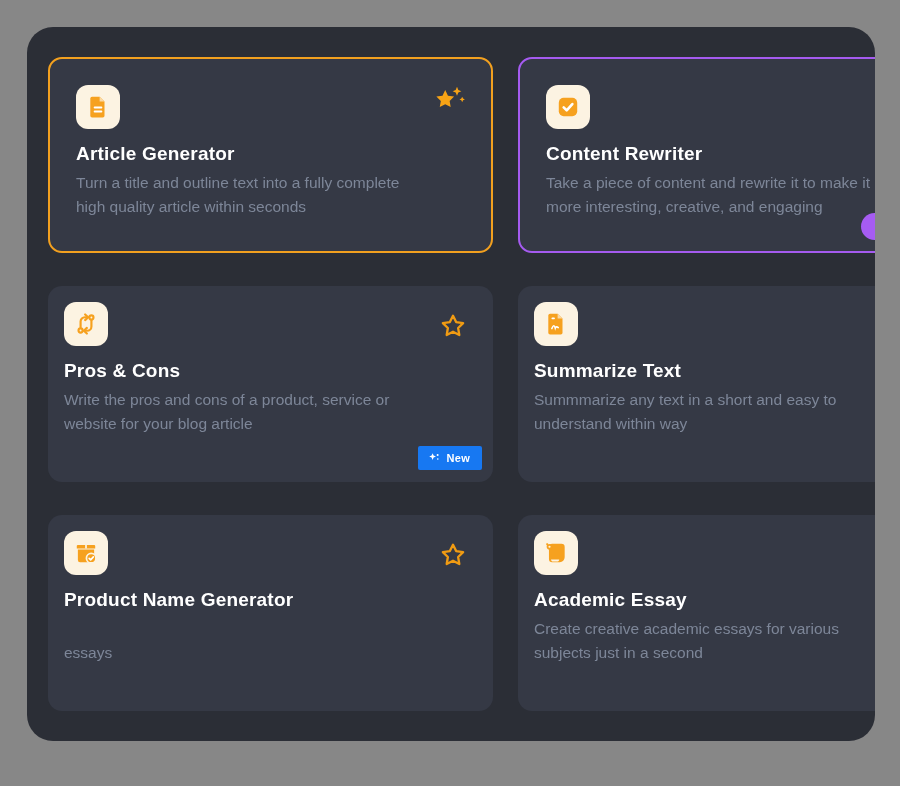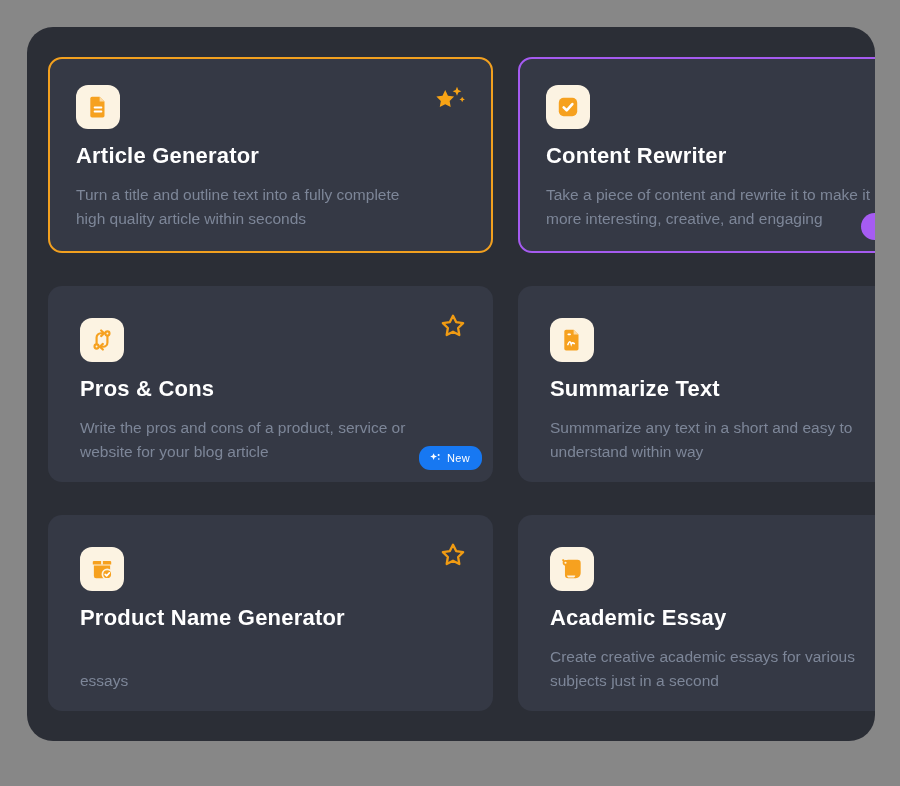--- a/index.html
+++ b/index.html
@@ -13,43 +13,43 @@
     position:absolute;left:27px;top:27px;width:848px;height:714px;
     background:#2b2e36;border-radius:26px;overflow:hidden;
   }
   .grid{
     position:absolute;left:21px;top:30px;
     display:grid;grid-template-columns:445px 445px;
     column-gap:25px;row-gap:33px;
   }
   .card{
     position:relative;width:445px;height:196px;box-sizing:border-box;
-    background:#353945;border-radius:14px;padding:32px;
+    background:#353945;border-radius:14px;padding:16px;
     cursor:pointer;
   }
   .card.hl-orange{border:2px solid #f2a01f;padding:26px;}
   .card.hl-purple{border:2px solid #a55bf0;padding:26px;}
   .icon-box{
     width:44px;height:44px;border-radius:12px;background:#fcf3e2;
     display:flex;align-items:center;justify-content:center;
   }
   .card h3{
-    margin:14px 0 0;font-size:22px;font-weight:bold;color:#ffffff;
+    margin:14px 0 0;font-size:19px;font-weight:bold;color:#ffffff;
     letter-spacing:.2px;white-space:nowrap;
   }
   .desc{
-    margin:14px 0 0;font-size:15.5px;line-height:24px;color:#7d8698;
+    margin:6px 0 0;font-size:15.5px;line-height:24px;color:#7d8698;
     white-space:nowrap;
   }
   .star{position:absolute;top:26px;right:26px;width:32px;height:30px;}
   .badge-new{
     position:absolute;right:11px;bottom:12px;height:24px;
-    padding:0 12px 0 10px;background:#1778f2;border-radius:11px;
+    padding:0 12px 0 10px;background:#1778f2;border-radius:2px;
     display:flex;align-items:center;gap:6px;color:#ffffff;
-    font-size:11px;font-weight:normal;letter-spacing:.3px;
+    font-size:11px;font-weight:bold;letter-spacing:.3px;
   }
   .fab{
     position:absolute;left:341px;top:154px;width:27px;height:27px;
     border-radius:50%;background:#a65cf2;
   }
 </style>
 </head>
 <body>
 
 <div class="panel">

